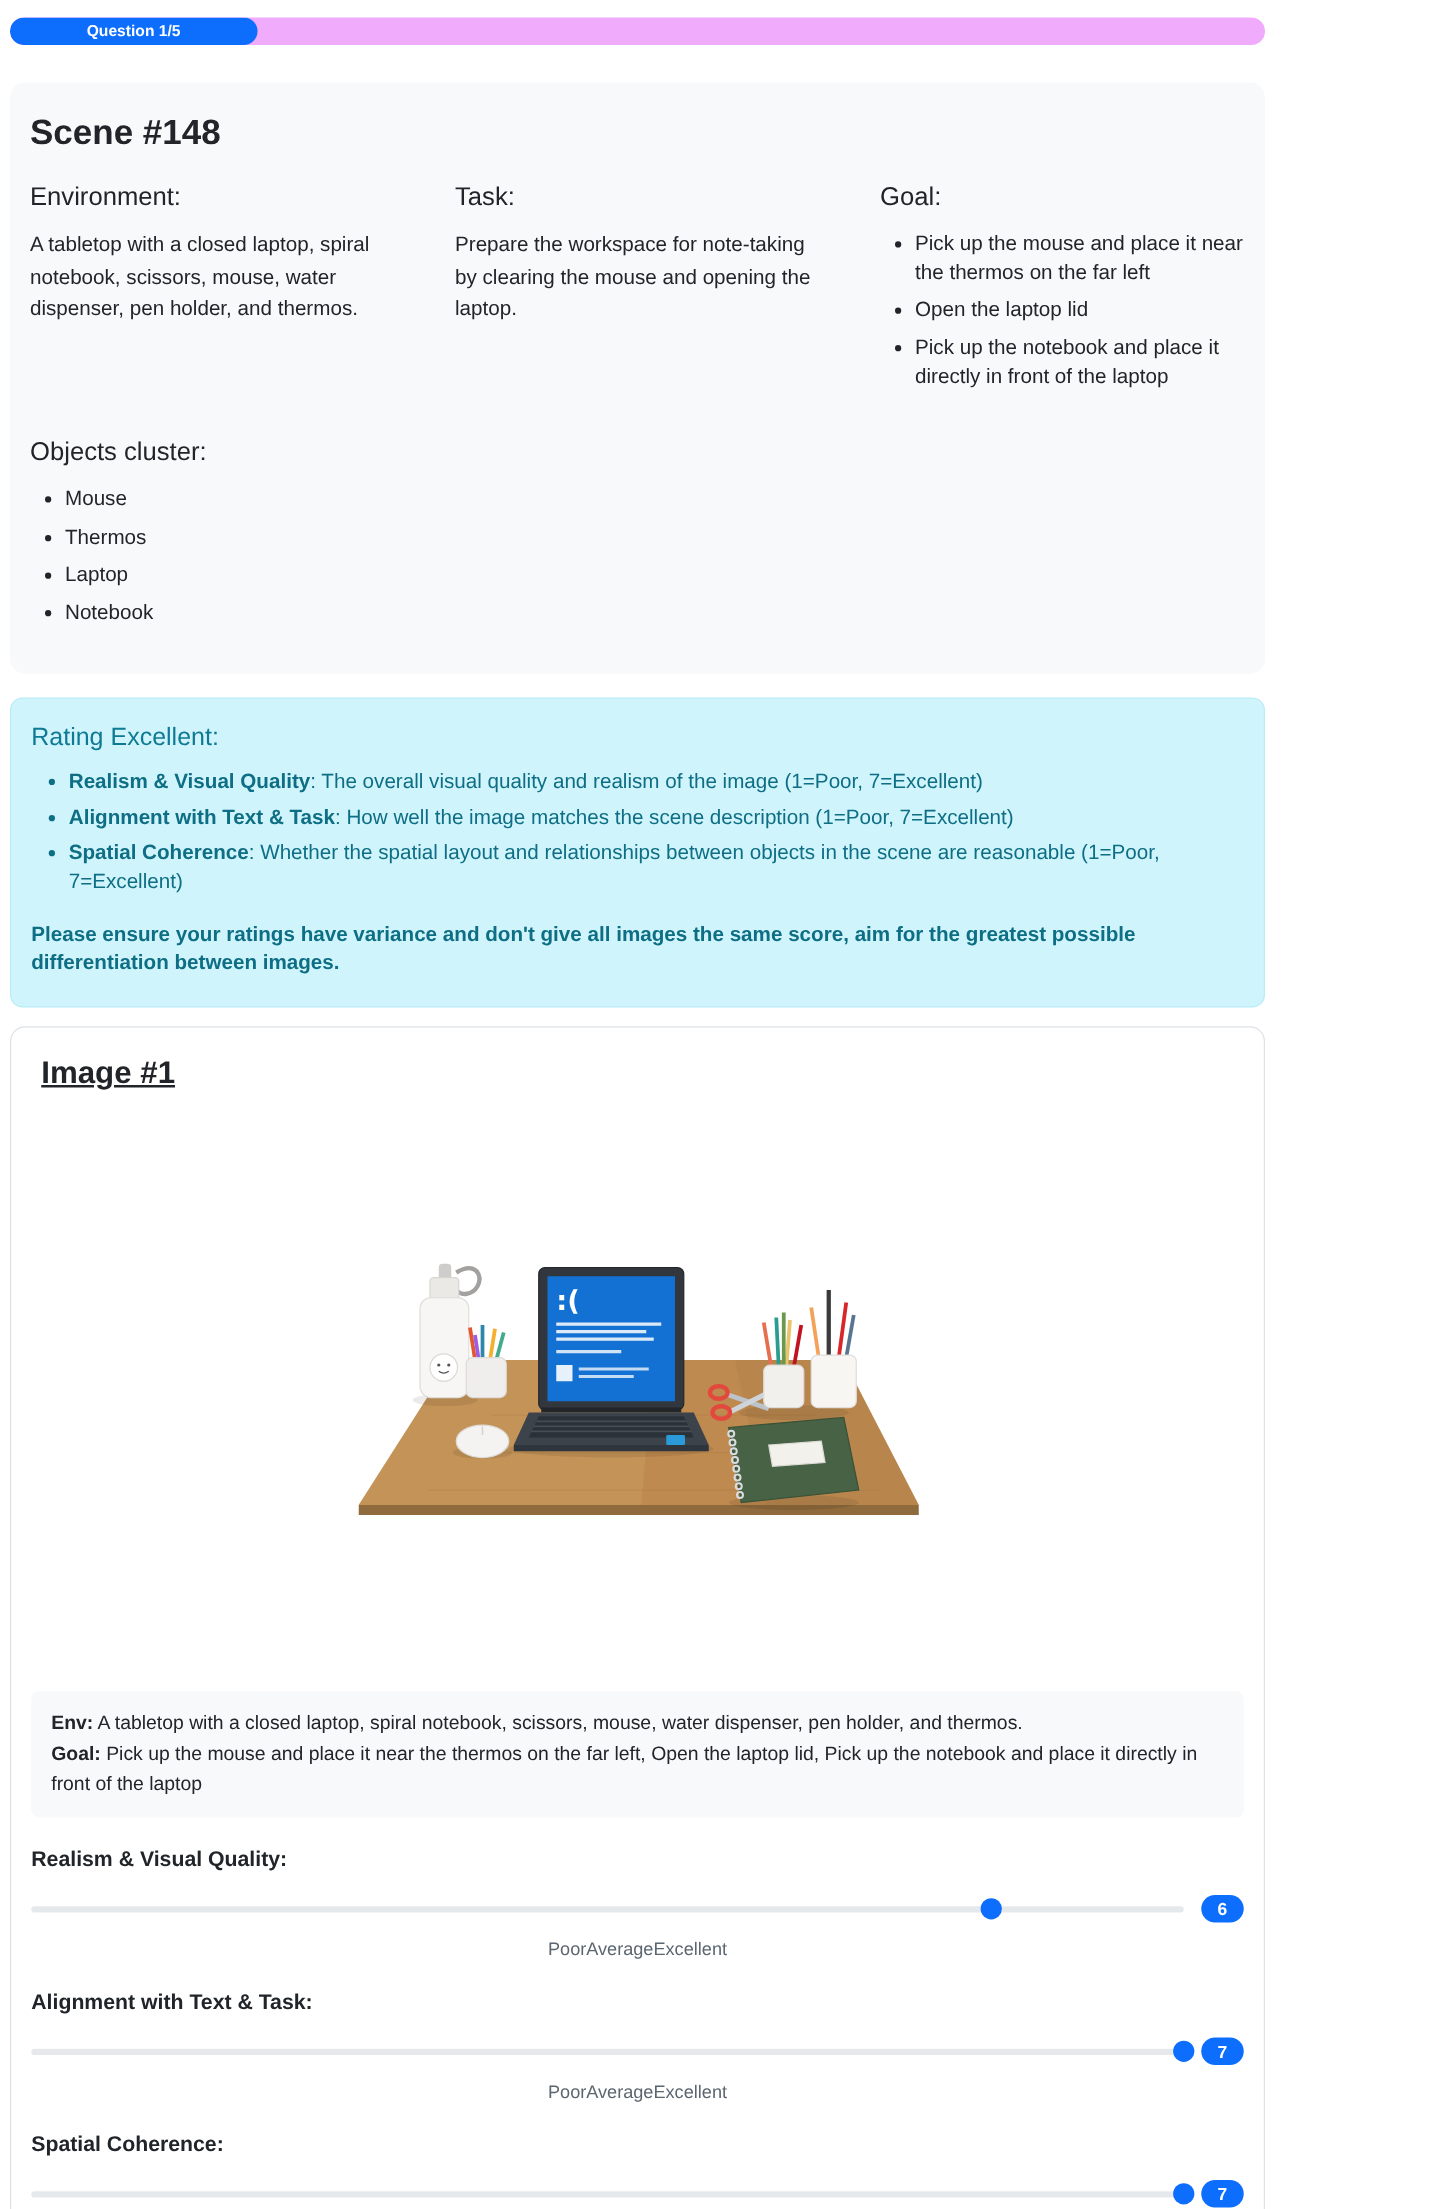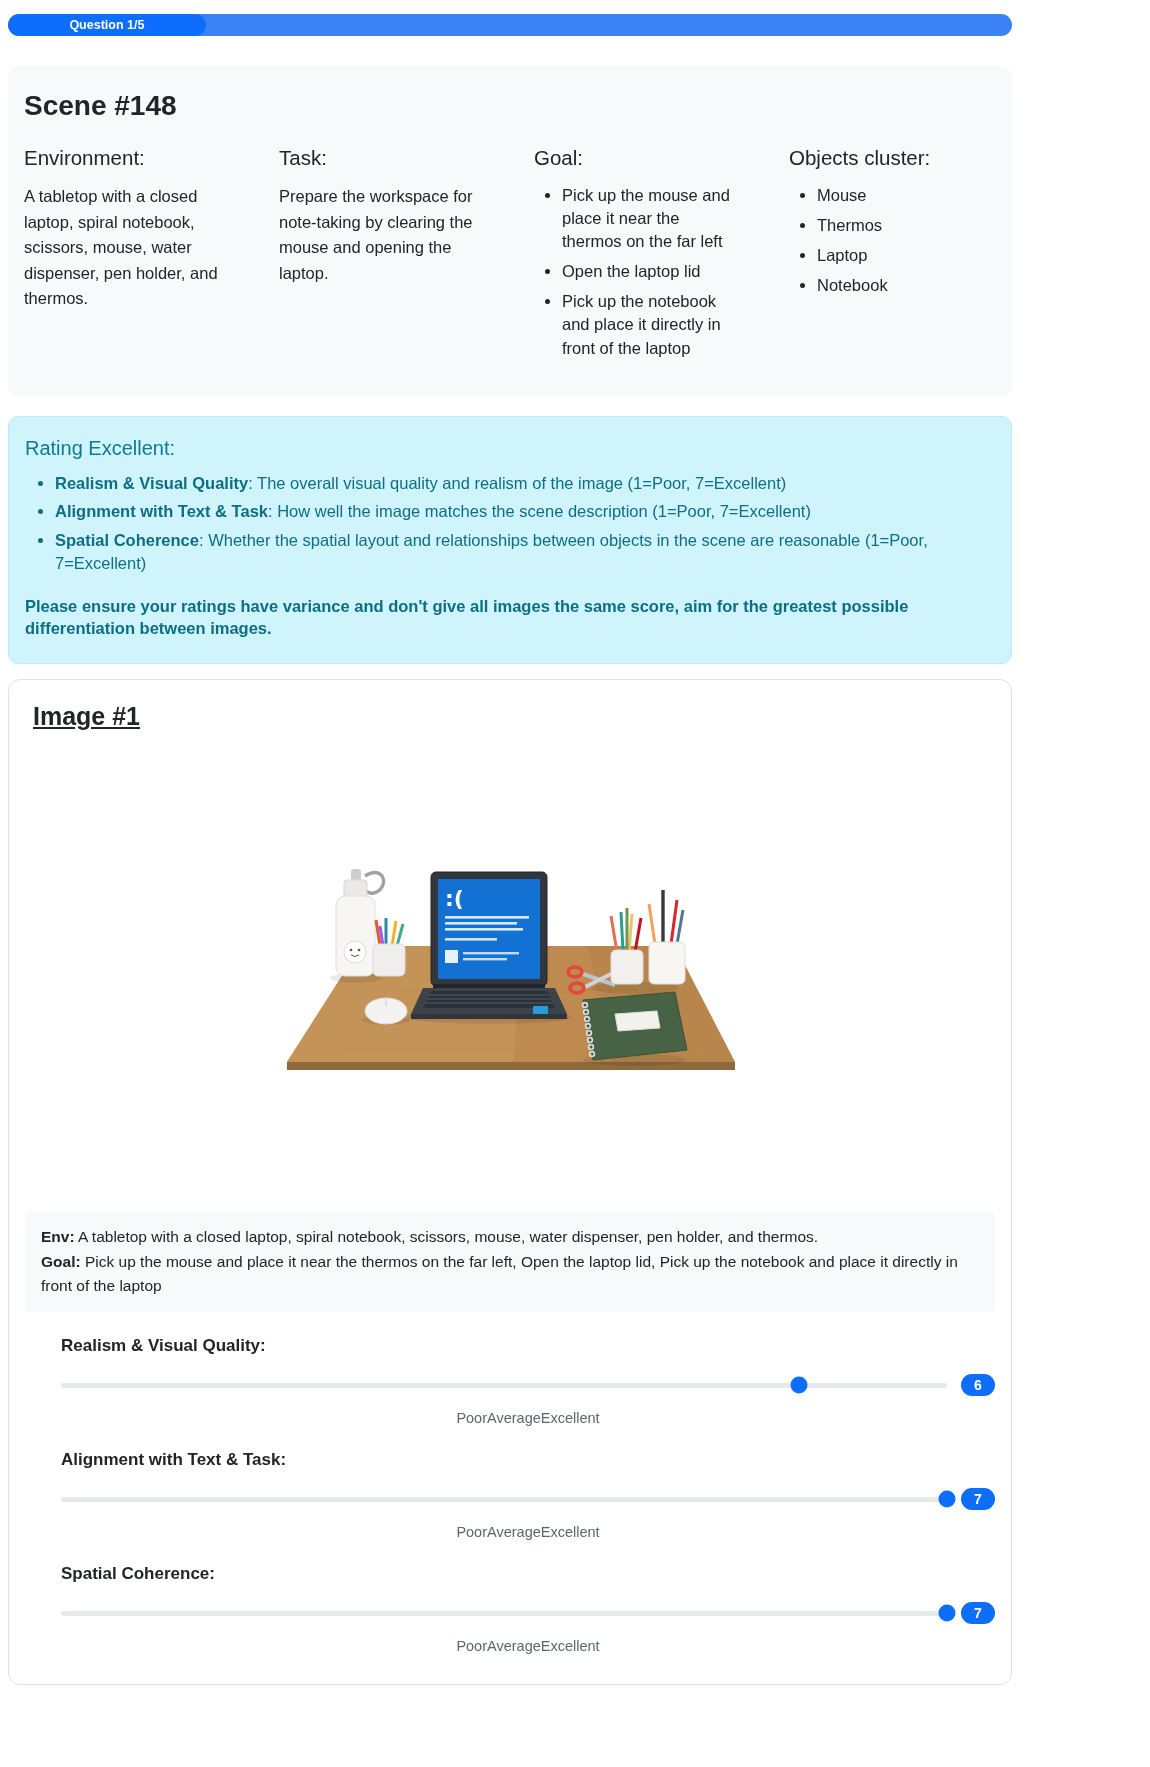--- a/index.html
+++ b/index.html
@@ -14,21 +14,21 @@
   .container {
     width: 1004px;
     margin-left: 8px;
     padding-top: 14px;
   }
 
   
   .progress-track {
     width: 100%;
     height: 22px;
-    background: #3b82f6;
+    background: #f0abfc;
     border-radius: 11px;
     overflow: hidden;
     position: relative;
   }
   .progress-fill {
     height: 100%;
     background: #0d6efd;
     border-radius: 11px;
     display: flex;
     align-items: center;
@@ -46,21 +46,21 @@
     border-radius: 12px;
     padding: 24px 16px 30px 16px;
   }
   .scene-title {
     font-size: 28px;
     font-weight: 600;
     margin: 0 0 24px 0;
   }
   .scene-grid {
     display: grid;
-    grid-template-columns: 1fr 1fr 1fr 1fr;
+    grid-template-columns: 1fr 1fr 1fr;
     column-gap: 48px;
     row-gap: 30px;
   }
   .section-heading {
     font-size: 20.5px;
     font-weight: 400;
     margin: 0 0 14px 0;
   }
   .body-text {
     font-size: 16.5px;
@@ -129,21 +129,21 @@
     background: #f8f9fa;
     border-radius: 6px;
     padding: 13px 16px;
     font-size: 15.5px;
     line-height: 1.55;
   }
   .info-box p { margin: 1px 0; }
   .info-box strong { font-weight: 700; }
 
   
-  .slider-group { margin-top: 24px; margin-left: 36px; }
+  .slider-group { margin-top: 24px; }
   .slider-label {
     font-size: 17px;
     font-weight: 700;
     margin: 0 0 18px 0;
   }
   .slider-row {
     display: flex;
     align-items: center;
     gap: 14px;
   }

